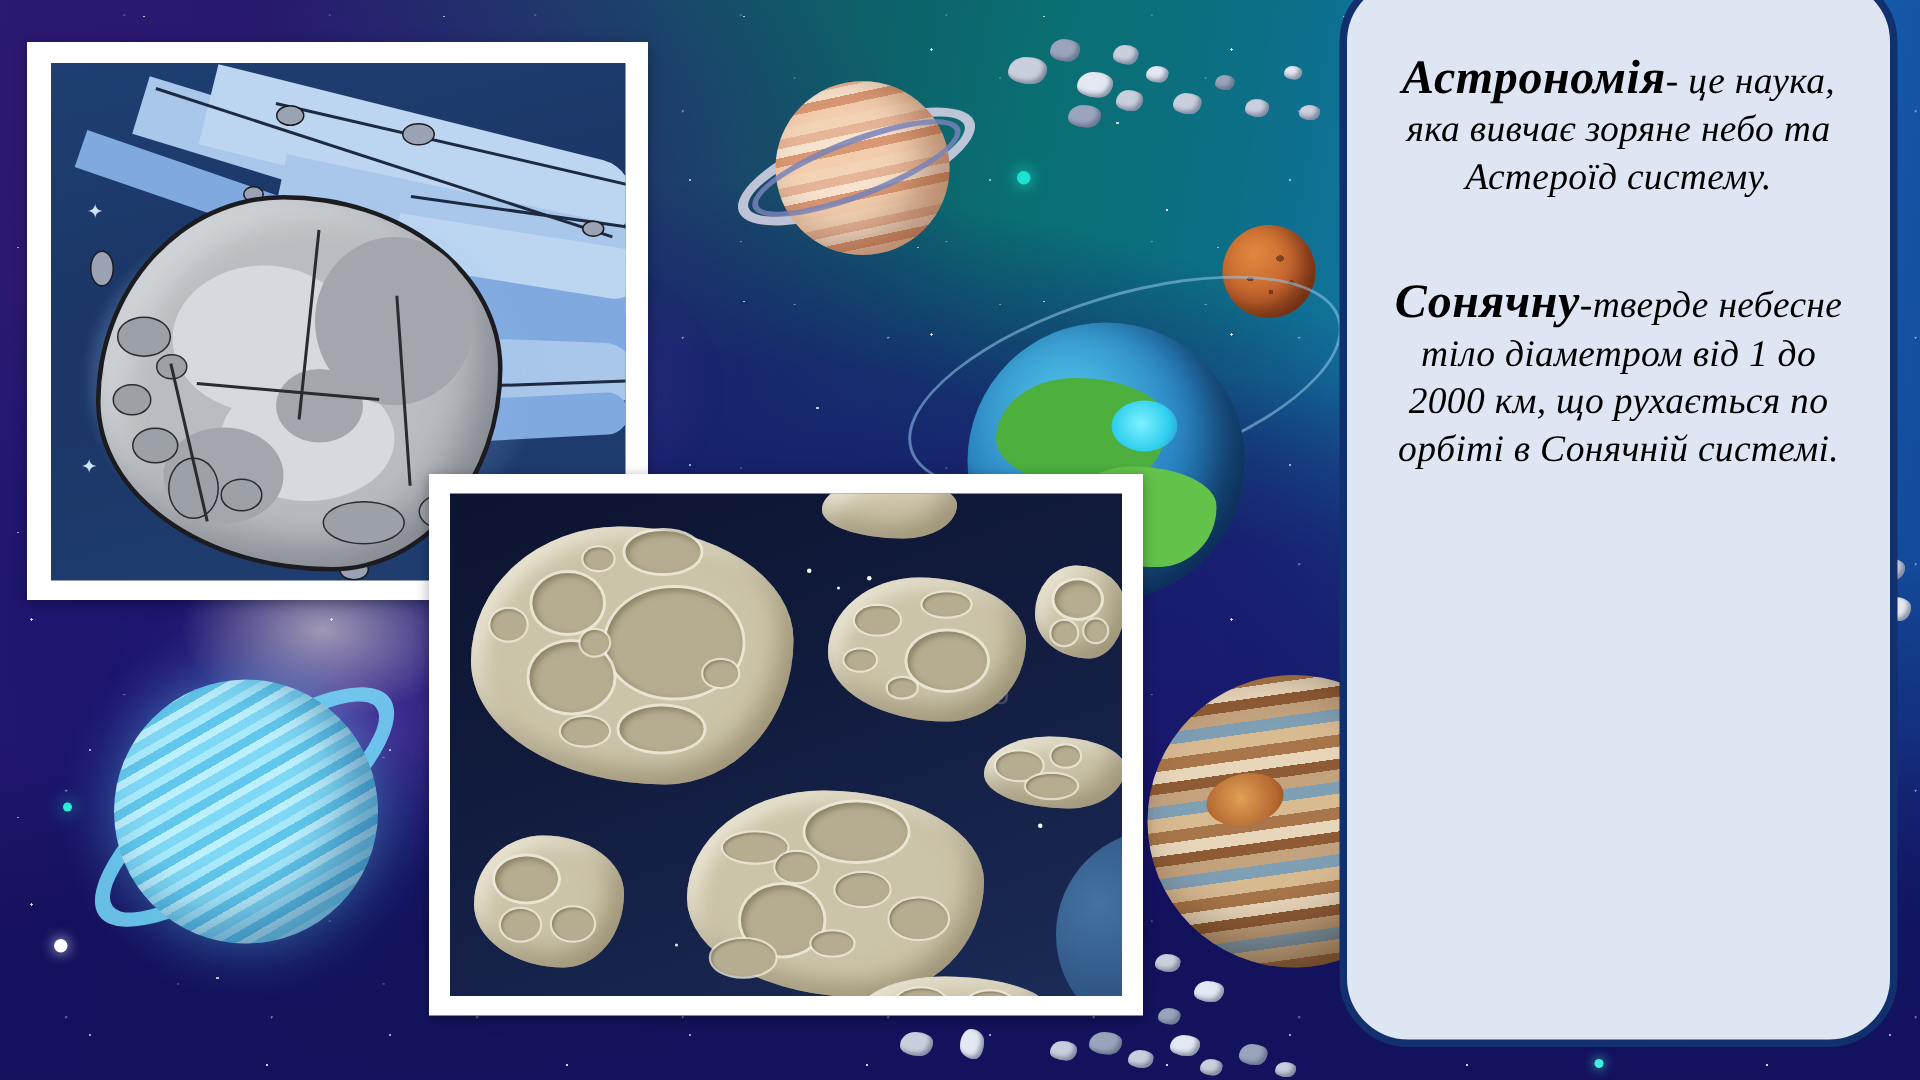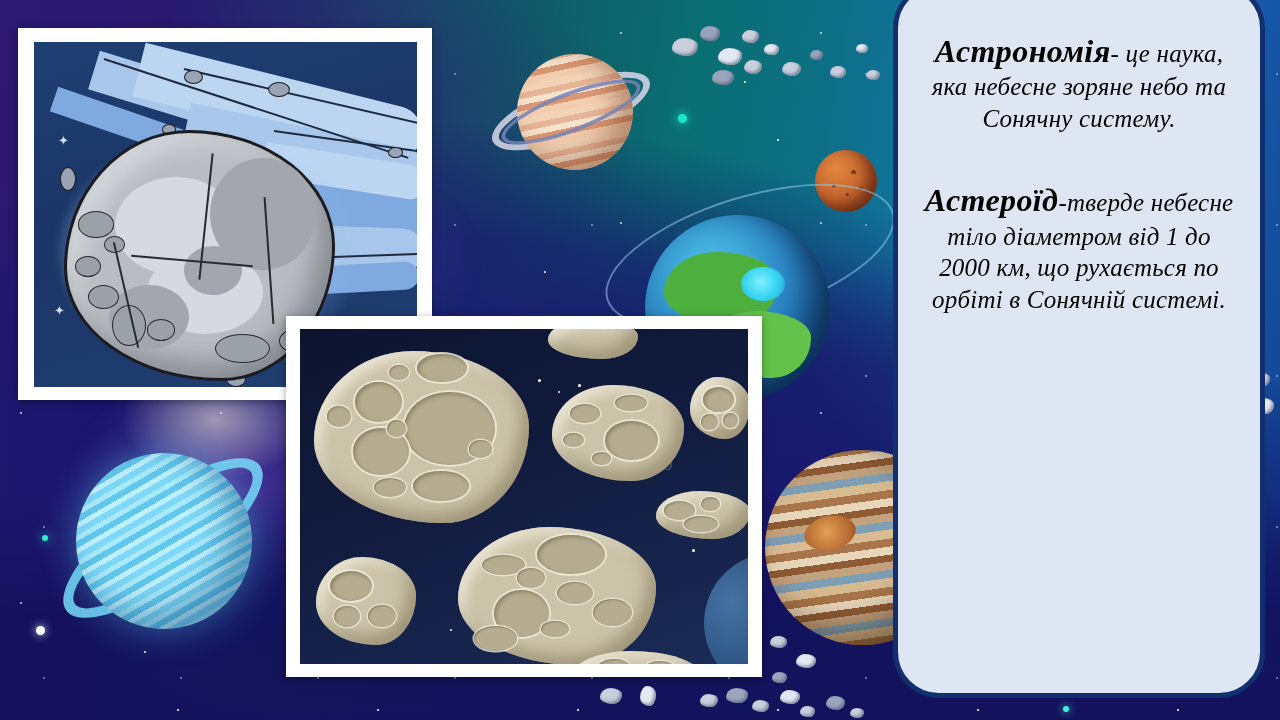--- a/index.html
+++ b/index.html
@@ -585,20 +585,20 @@
         <div class="cr sm" style="left:20%;top:14%;width:28%;height:44%;"></div>
         <div class="cr sm" style="left:56%;top:18%;width:26%;height:40%;"></div>
       </div>
 
       <div class="ast" style="left:248px;top:-10px;width:90px;height:40px;"></div>
     </div>
   </div>
 
   <div id="text-panel">
     <p class="para first">
-      <span class="kw">Астрономія</span><span>- це наука, яка небесне зоряне небо та Сонячну систему.</span>
+      <span class="kw">Астрономія</span><span>- це наука, яка вивчає зоряне небо та Астероїд систему.</span>
     </p>
     <p class="para second">
-      <span class="kw">Астероїд</span><span>-тверде небесне тіло діаметром від 1 до 2000 км, що рухається по орбіті в Сонячній системі.</span>
+      <span class="kw">Сонячну</span><span>-тверде небесне тіло діаметром від 1 до 2000 км, що рухається по орбіті в Сонячній системі.</span>
     </p>
   </div>
 
 </div>
 
 </body></html>

